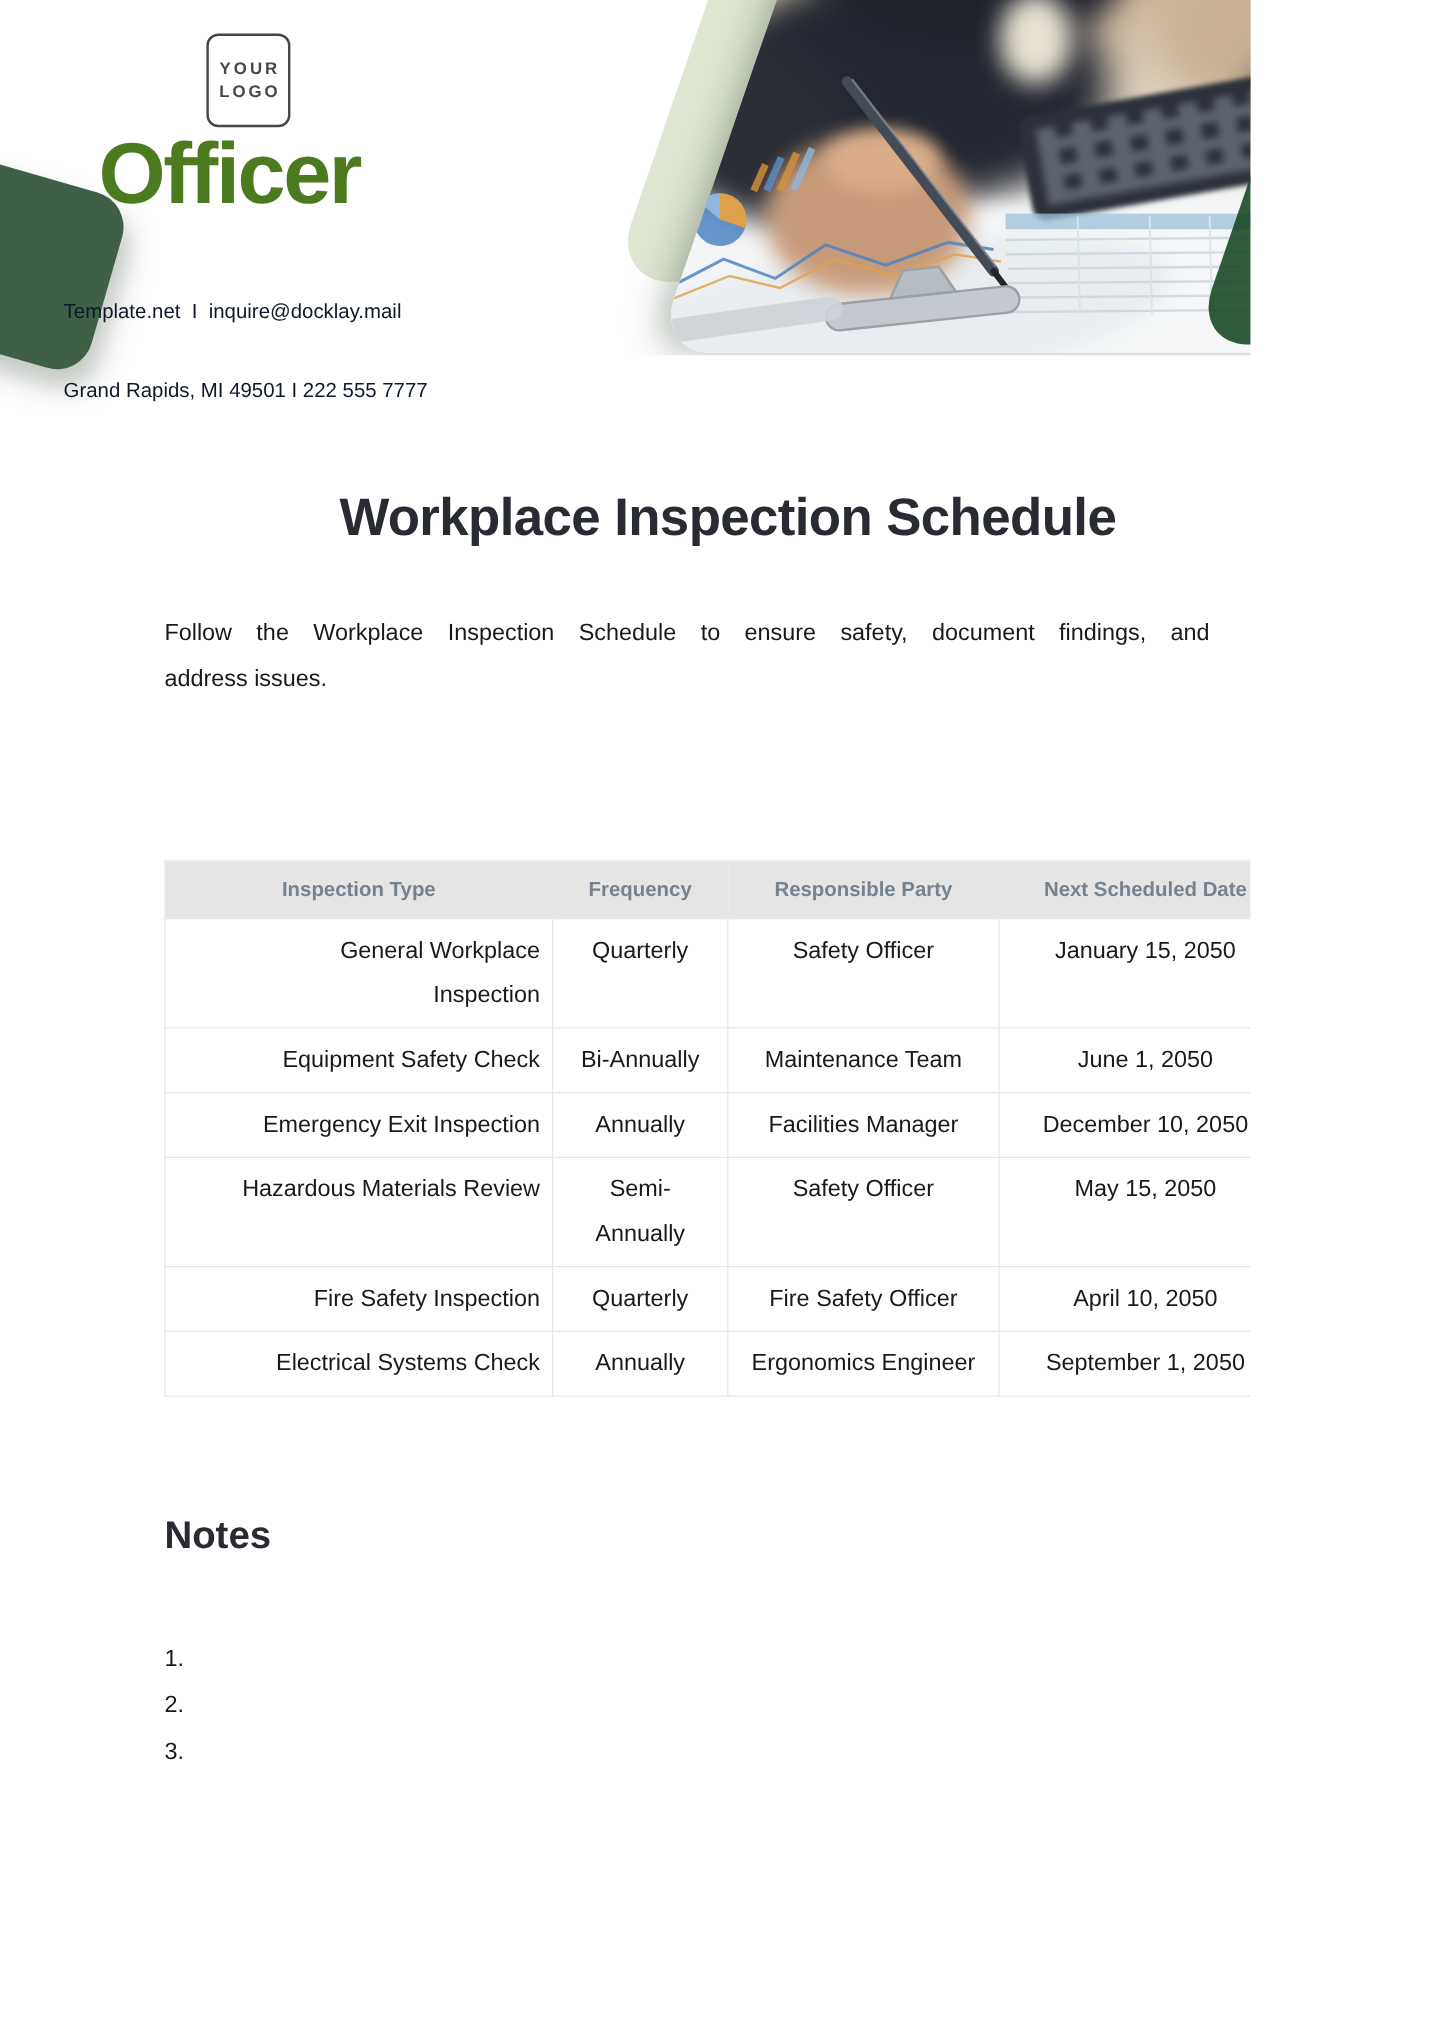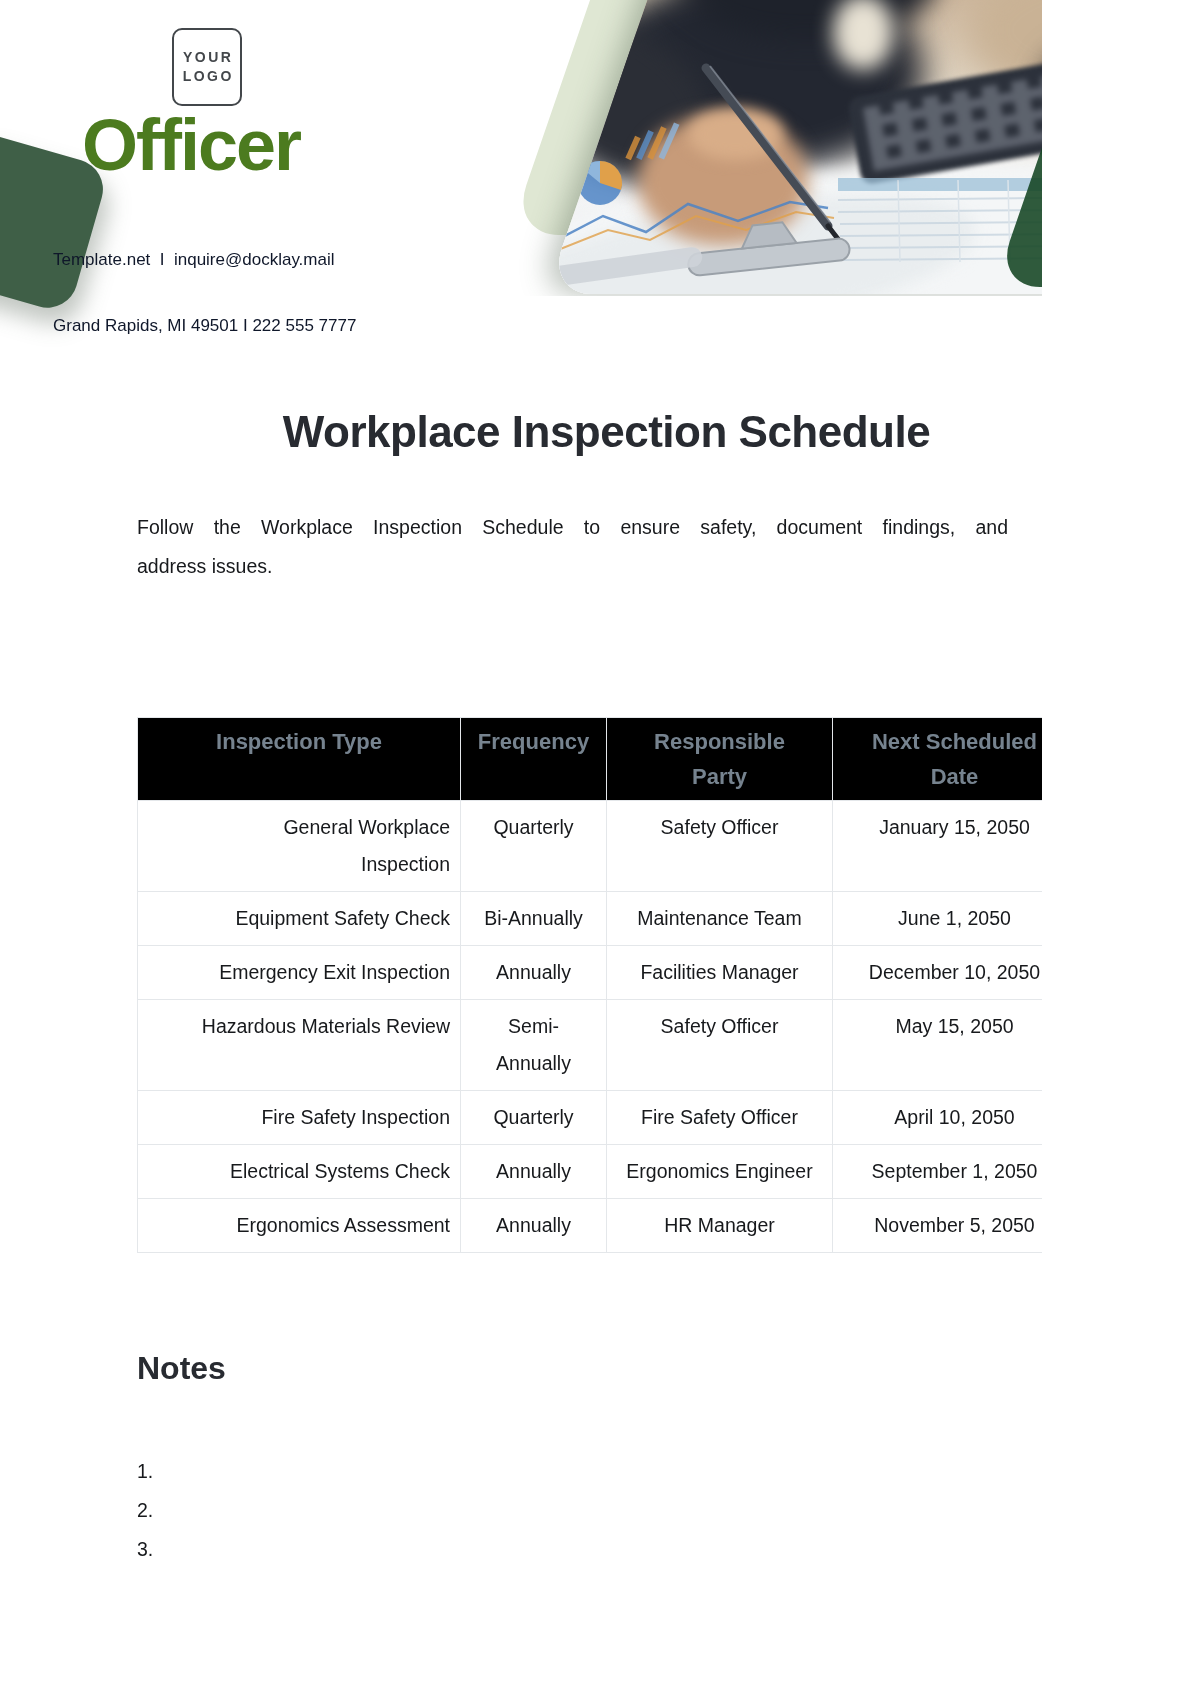--- a/index.html
+++ b/index.html
@@ -57,21 +57,21 @@
   .content{position:absolute;left:137px;top:0;width:939px;}
   .doc-title{margin:408px 0 0 0;font-size:44px;line-height:48px;font-weight:bold;color:#282b31;
       text-align:center;letter-spacing:-0.5px;}
   .intro{margin-top:52px;width:871px;font-size:19.5px;line-height:39px;color:#17191c;}
   .intro .l1{text-align:justify;text-align-last:justify;}
   .intro .l2{text-align:left;}
 
   table.schedule{margin-top:131px;border-collapse:collapse;width:939px;table-layout:fixed;}
   table.schedule col.c0{width:323px;} table.schedule col.c1{width:146px;}
   table.schedule col.c2{width:226px;} table.schedule col.c3{width:244px;}
-  table.schedule th{background:#000000;color:#76838f;font-weight:bold;font-size:22px;line-height:35px;
+  table.schedule th{background:#e5e5e5;color:#76838f;font-weight:bold;font-size:17px;line-height:35px;
       padding:6px 8px;border:1px solid #e4e7ea;vertical-align:top;text-align:center;}
   table.schedule td{font-size:19.5px;line-height:37px;color:#17191c;padding:8px 10px;
       border:1px solid #e4e7ea;vertical-align:top;text-align:center;}
   table.schedule td.c0{text-align:right;padding-left:9px;}
   table.schedule th span,table.schedule td span{display:inline-block;text-align:inherit;}
   table.schedule th.h2 span{max-width:152px;text-align:center;}
   table.schedule th.h3 span{max-width:172px;text-align:center;}
   table.schedule td.c0 span{max-width:255px;}
   table.schedule td.c1 span{max-width:112px;text-align:center;}
 
@@ -226,26 +226,20 @@
             <td class="c1"><span>Quarterly</span></td>
             <td class="c2"><span>Fire Safety Officer</span></td>
             <td class="c3"><span>April 10, 2050</span></td>
           </tr>
           <tr>
             <td class="c0"><span>Electrical Systems Check</span></td>
             <td class="c1"><span>Annually</span></td>
             <td class="c2"><span>Ergonomics Engineer</span></td>
             <td class="c3"><span>September 1, 2050</span></td>
           </tr>
-          <tr>
-            <td class="c0"><span>Ergonomics Assessment</span></td>
-            <td class="c1"><span>Annually</span></td>
-            <td class="c2"><span>HR Manager</span></td>
-            <td class="c3"><span>November 5, 2050</span></td>
-          </tr>
         </tbody>
     </table>
 
     <h2 class="notes-heading">Notes</h2>
     <ol class="notes-list">
         <li>
           <span class="num">1.</span>
         </li>
         <li>
           <span class="num">2.</span>

